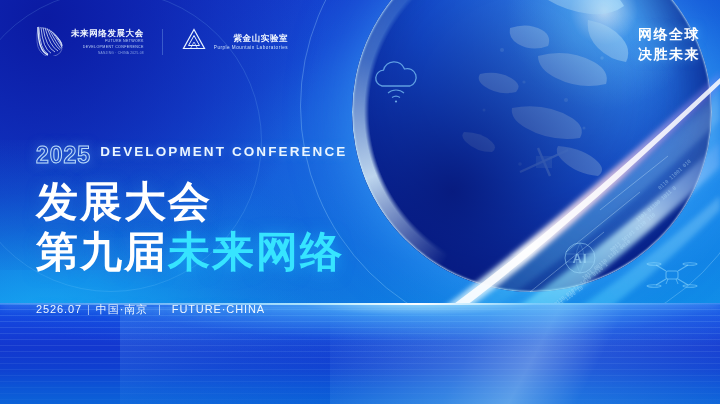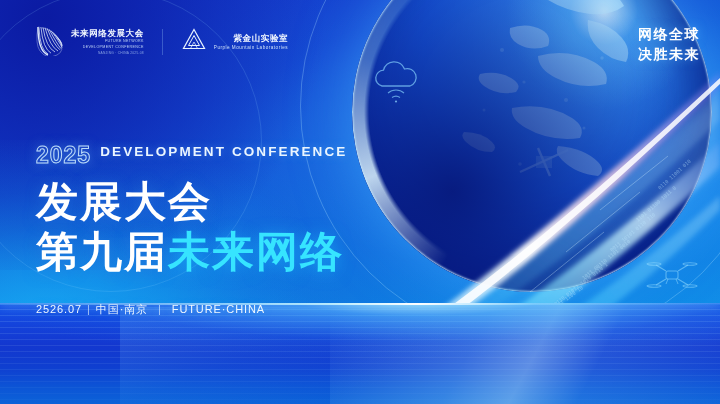--- a/index.html
+++ b/index.html
@@ -281,20 +281,28 @@
       <text transform="translate(660,190) rotate(-42)">0110 11001 010</text>
     </g>
 
     <g stroke="#d9f4ff" stroke-width=".7" opacity=".45">
       <line x1="600" y1="210" x2="668" y2="156"></line>
       <line x1="566" y1="252" x2="640" y2="192"></line>
       <line x1="530" y1="292" x2="604" y2="232"></line>
     </g>
   </svg>
 
+  <div class="tech-icon icon-ai">
+    <svg width="44" height="44" viewBox="0 0 44 44" fill="none" stroke="rgba(165,225,255,.5)" stroke-width="1">
+      <circle cx="22" cy="22" r="15"></circle>
+      <path d="M7.5 18 h29 M7.5 26 h29" stroke-width=".7" opacity=".6"></path>
+      <path d="M22 7 q-8 15 0 30 M22 7 q8 15 0 30" stroke-width=".7" opacity=".6"></path>
+    </svg>
+    <div class="ai-text">AI</div>
+  </div>
 
   <div class="tech-icon icon-drone">
     <svg width="52" height="34" viewBox="0 0 52 34" fill="none" stroke="rgba(150,220,255,.55)" stroke-width="1.1">
       <rect x="20" y="13" width="12" height="8" rx="2"></rect>
       <path d="M20 13 L10 7 M32 13 L42 7 M20 21 L10 27 M32 21 L42 27"></path>
       <ellipse cx="8" cy="6" rx="7" ry="1.2"></ellipse>
       <ellipse cx="44" cy="6" rx="7" ry="1.2"></ellipse>
       <ellipse cx="8" cy="28" rx="7" ry="1.2"></ellipse>
       <ellipse cx="44" cy="28" rx="7" ry="1.2"></ellipse>
       <path d="M22 21 l-2 5 M30 21 l2 5" stroke-width=".9"></path>

